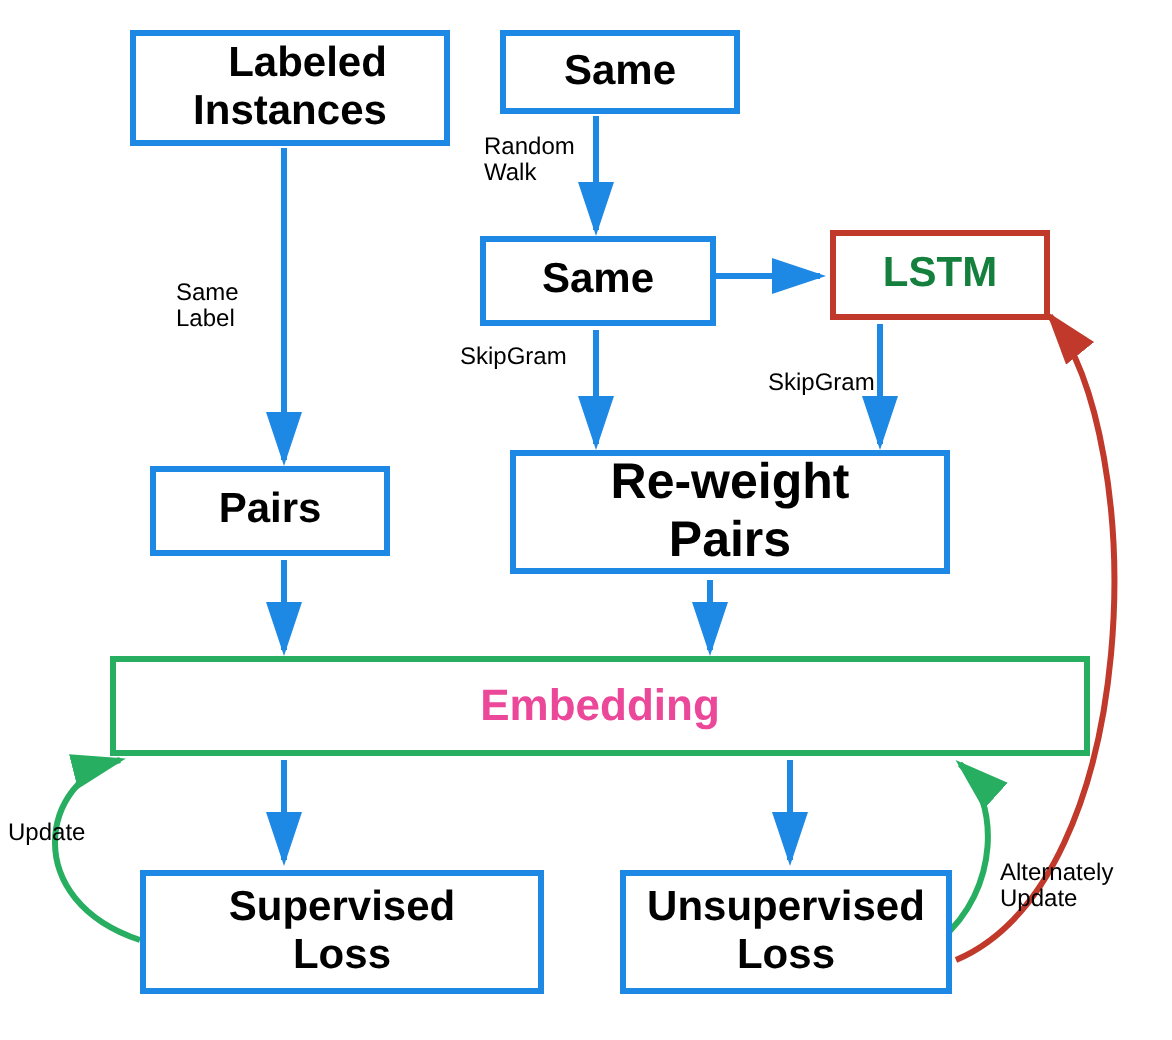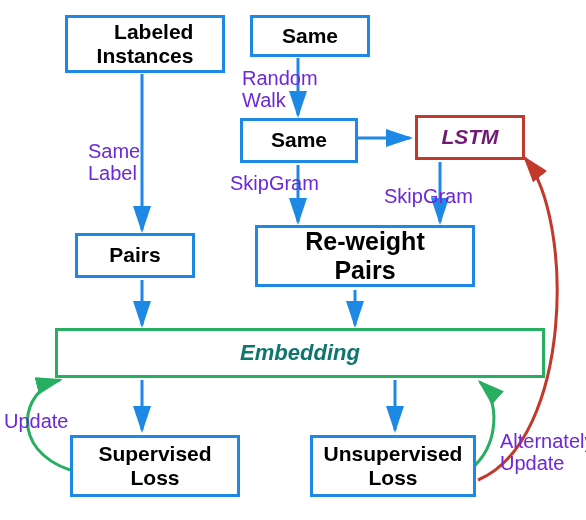--- a/index.html
+++ b/index.html
@@ -15,26 +15,26 @@
       border: 3px solid;
       display: flex;
       align-items: center;
       justify-content: center;
       text-align: center;
       font-weight: bold;
       background: #fff;
       line-height: 1.15;
     }
     .blue { border-color: #1e88e5; color: #000; }
-    .red { border-color: #c0392b; color: #701a75; font-style: italic; }
-    .green { border-color: #27ae60; color: #0f766e; font-style: italic; }
+    .red { border-color: #c0392b; color: #15803d; }
+    .green { border-color: #27ae60; color: #ec4899; }
     .lbl {
       position: absolute;
-      font-size: 20px;
-      color: #6d28d9;
+      font-size: 12px;
+      color: #000000;
       line-height: 1.1;
     }
     svg.arrows {
       position: absolute;
       top: 0; left: 0;
       width: 586px; height: 520px;
       pointer-events: none;
     }
   </style>
 </head>
@@ -87,21 +87,21 @@
 
 <div class="box red" style="left:415px; top:115px; width:110px; height:45px; font-size:21px;">LSTM</div>
 
 <div class="box blue" style="left:75px; top:233px; width:120px; height:45px; font-size:21px;">Pairs</div>
 
 <div class="box blue" style="left:255px; top:225px; width:220px; height:62px; font-size:25px; white-space:pre;">Re-weight
 Pairs</div>
 
 <div class="box green" style="left:55px; top:328px; width:490px; height:50px; font-size:22px;">Embedding</div>
 
-<div class="box blue" style="left:70px; top:435px; width:170px; height:62px; font-size:21px; white-space:pre;">Supervised
+<div class="box blue" style="left:70px; top:435px; width:202px; height:62px; font-size:21px; white-space:pre;">Supervised
 Loss</div>
 
 <div class="box blue" style="left:310px; top:435px; width:166px; height:62px; font-size:21px; white-space:pre;">Unsupervised
 Loss</div>
 
 <div class="lbl" style="left:88px; top:140px; white-space:pre;">Same
 Label</div>
 
 <div class="lbl" style="left:242px; top:67px; white-space:pre;">Random
 Walk</div>

